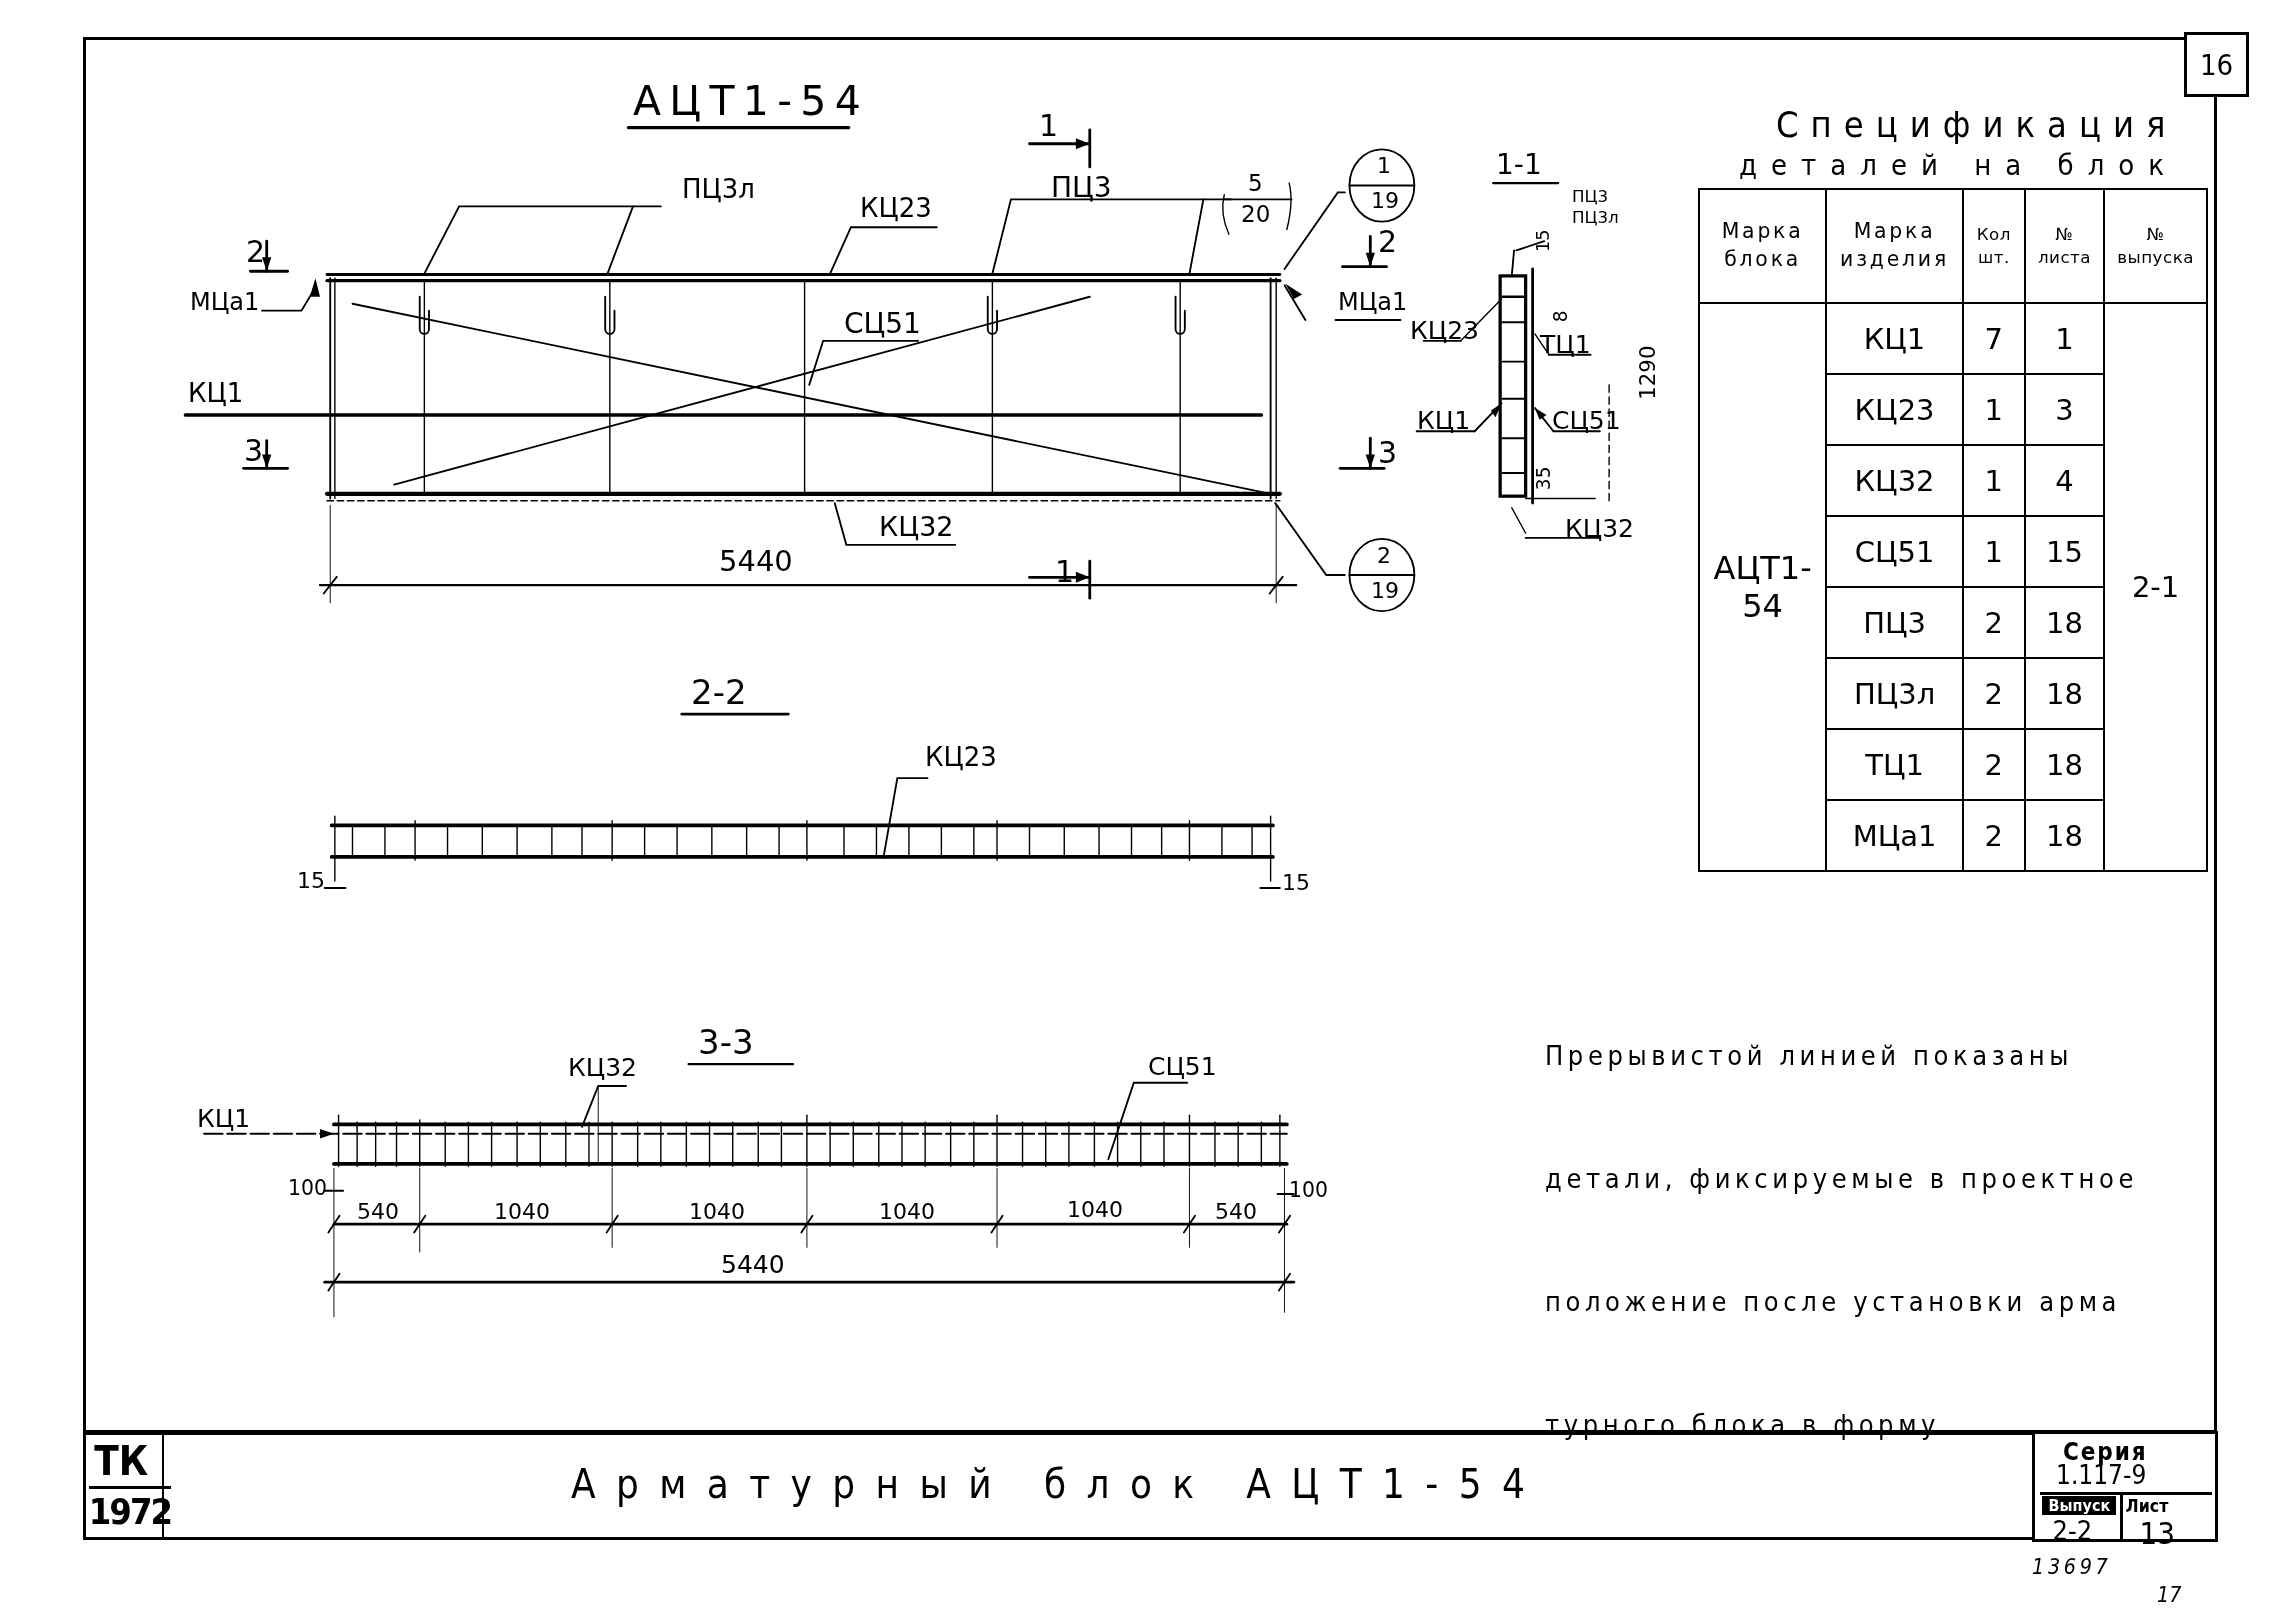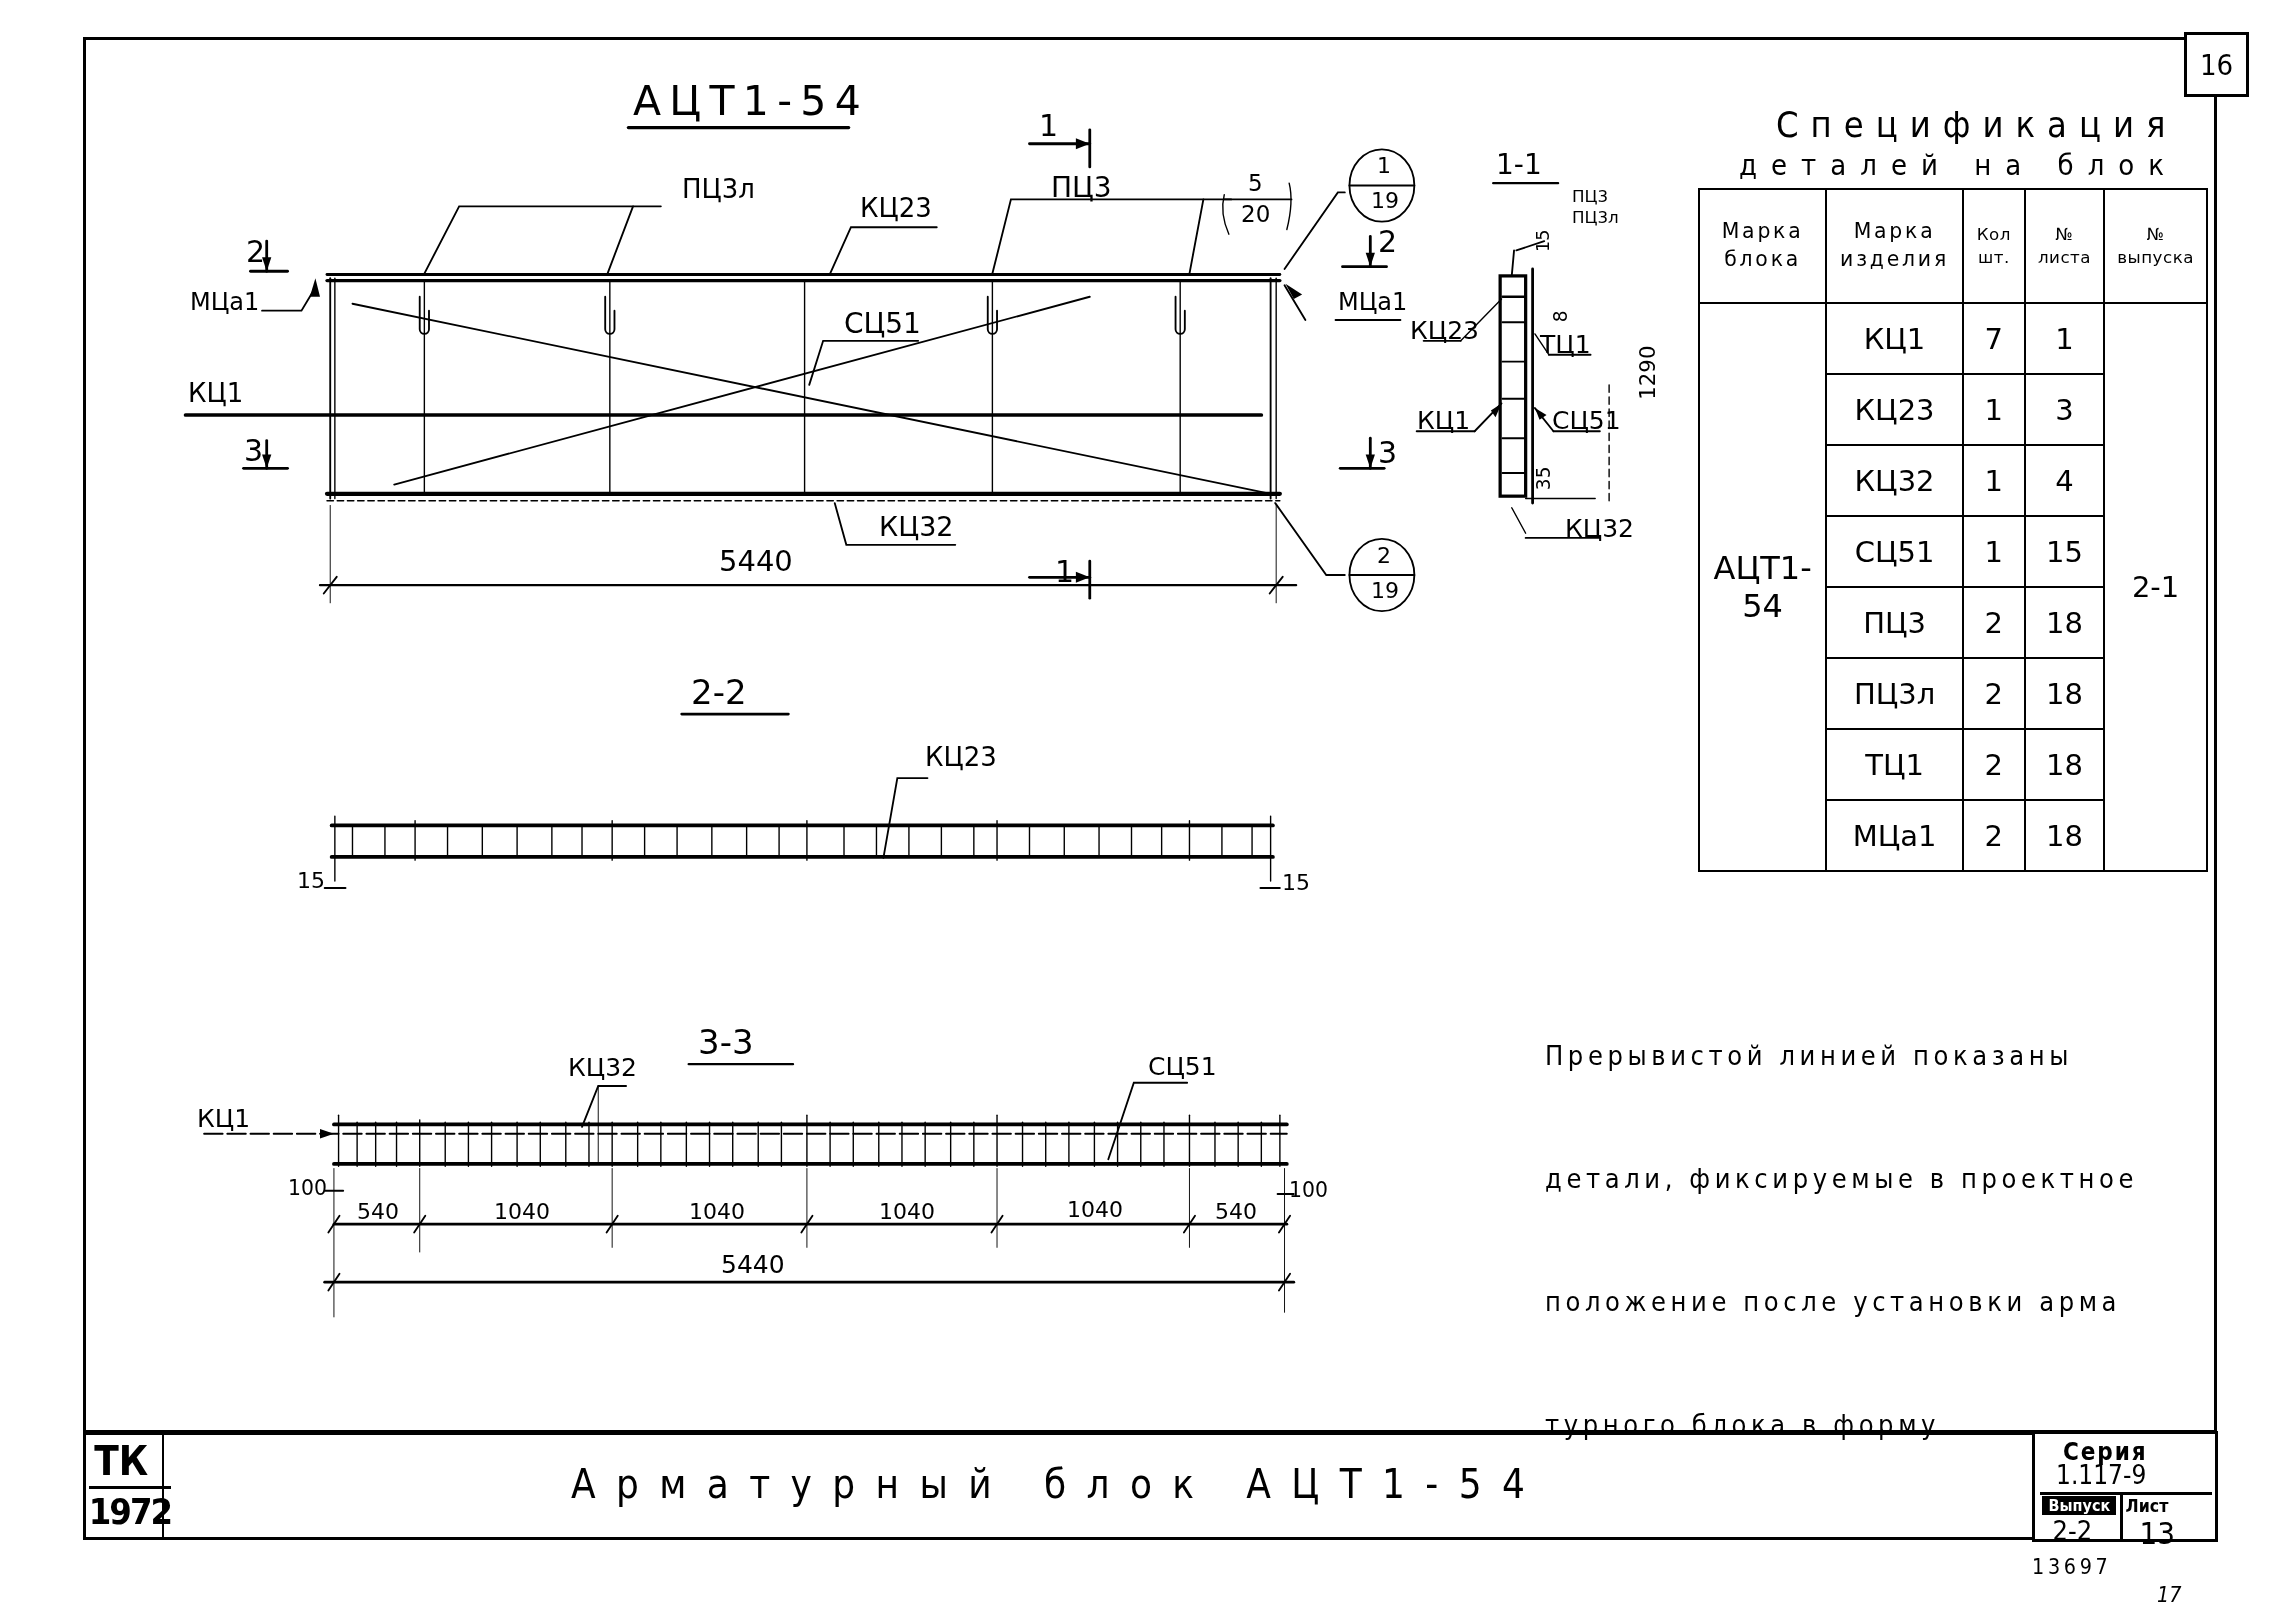--- a/index.html
+++ b/index.html
@@ -37,21 +37,21 @@
                 border: 3.7px solid #000; box-sizing: border-box; background: #fff; }
   .series-box .s-lbl { position: absolute; left: 28px; top: 3.7px; font-size: 24px; font-weight: bold; letter-spacing: 1.9px; }
   .series-box .s-num { position: absolute; left: 21px; top: 25.5px; font-size: 26px; }
   .series-box .row2 { position: absolute; left: 4.6px; top: 58px; width: 172px; height: 46px; border-top: 3.7px solid #000; }
   .series-box .h1 { position: absolute; left: 2.8px; top: 0.9px; width: 74px; height: 19.5px; background: #000;
                     color: #fff; font-size: 16px; font-weight: bold; text-align: center; line-height: 19.5px; }
   .series-box .h2 { position: absolute; left: 86px; top: 0.9px; font-size: 17.6px; font-weight: bold; }
   .series-box .v1 { position: absolute; left: 13px; top: 20.4px; font-size: 27px; }
   .series-box .v2 { position: absolute; left: 100px; top: 20.4px; font-size: 31px; }
   .series-box .vsep { position: absolute; left: 80px; top: 0; width: 3.7px; height: 46px; background: #000; }
-  .archive { position: absolute; left: 2032px; top: 1554px; font-size: 21.3px; letter-spacing: 3.7px; }
+  .archive { position: absolute; left: 2032px; top: 1554px; font-size: 21.3px; font-style: italic; letter-spacing: 3.7px; }
   .archive2 { position: absolute; left: 2157px; top: 1554px; font-size: 21.3px; font-style: italic; margin-top: 28px; }
 </style>
 </head>
 <body>
 
 <div class="frame"></div>
 <div class="sheet-box">16</div>
 
 <svg class="drawing" width="2295" height="1616" viewBox="0 0 4949 3485">
   <g stroke="#000" fill="none" stroke-linecap="round">

